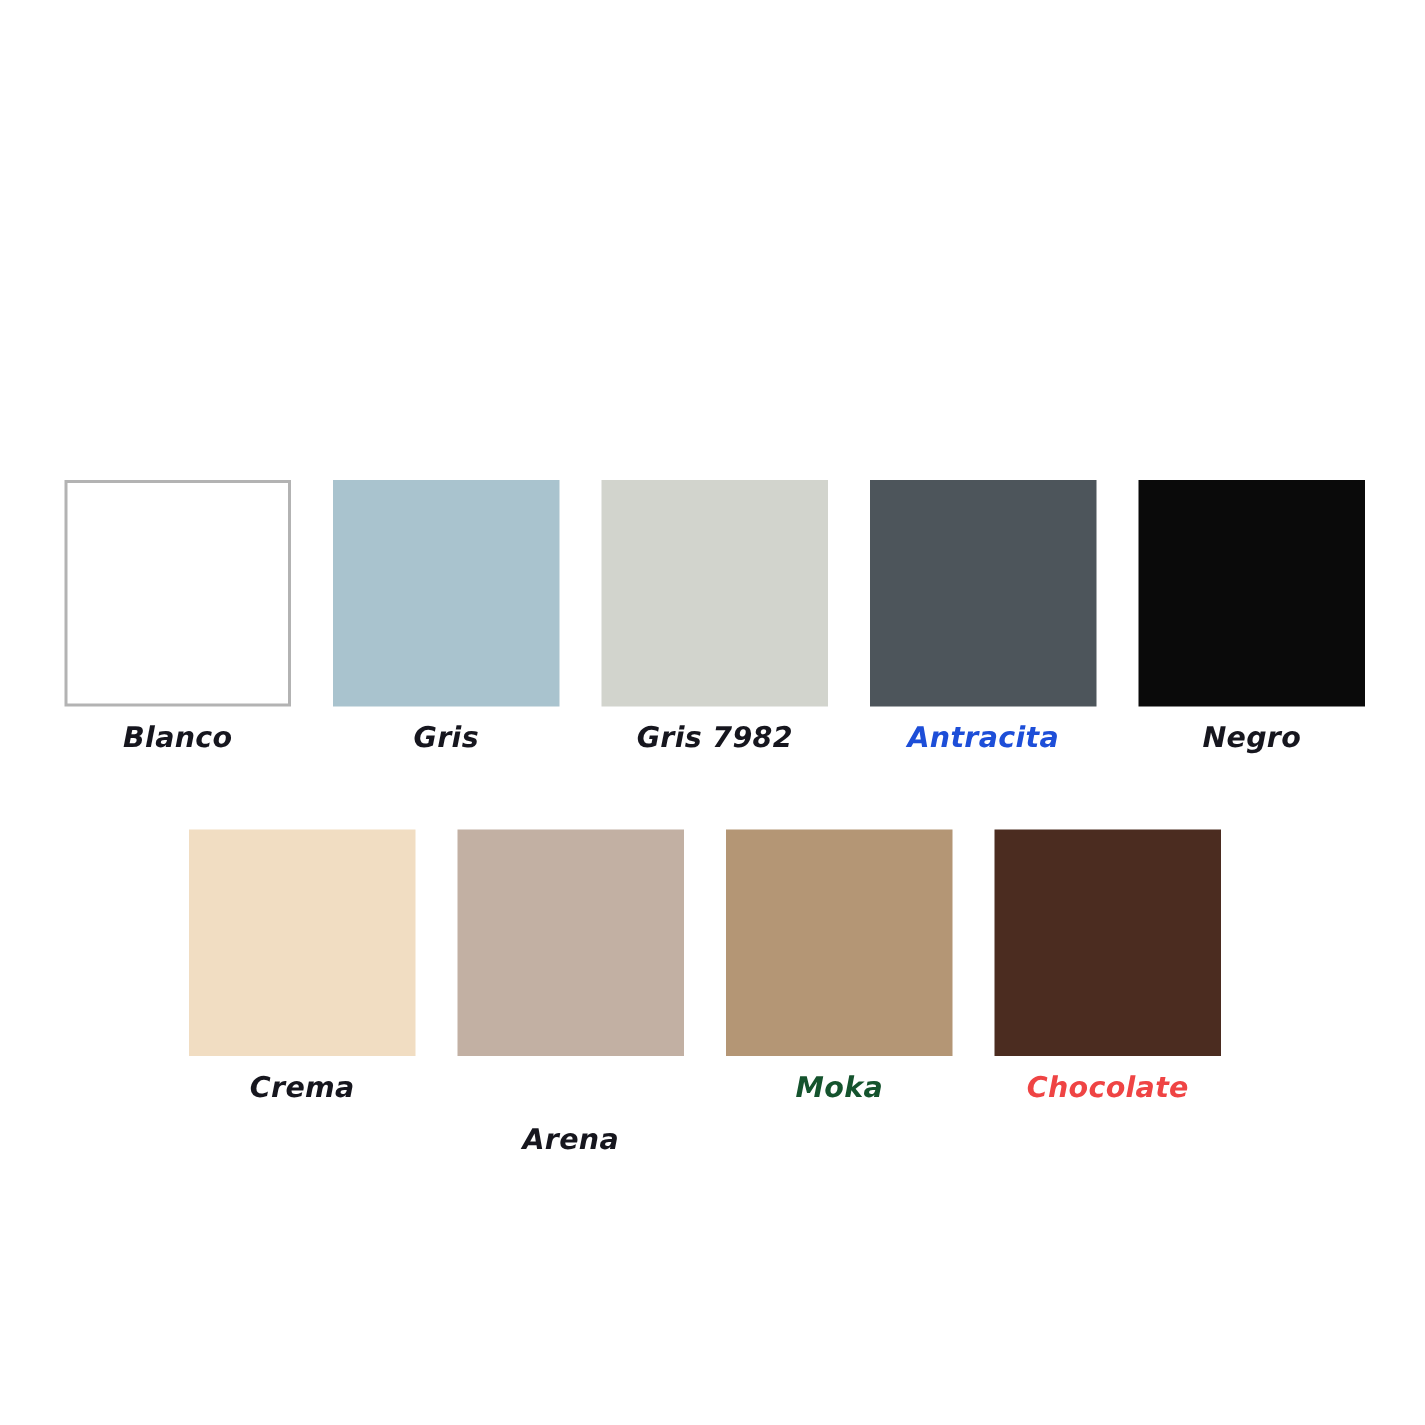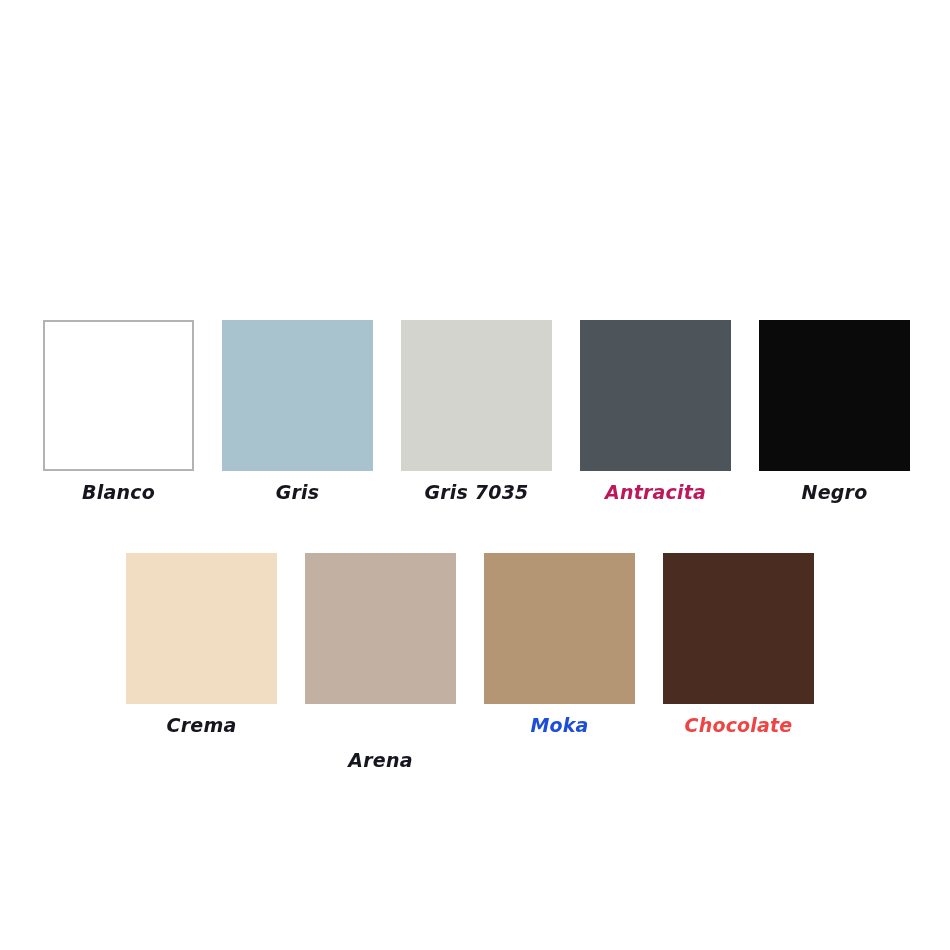--- a/index.html
+++ b/index.html
@@ -89,26 +89,26 @@
       <span class="swatch-label" style="color: rgb(22, 22, 30);">Blanco</span>
     </div>
 
     <div class="swatch-cell">
       <span class="swatch-chip" style="background-color: rgb(169, 195, 206);"></span>
       <span class="swatch-label" style="color: rgb(22, 22, 30); text-align: center;">Gris</span>
     </div>
 
     <div class="swatch-cell">
       <span class="swatch-chip" style="background-color: rgb(210, 212, 205);"></span>
-      <span class="swatch-label" style="color: rgb(22, 22, 30);">Gris 7035</span>
+      <span class="swatch-label" style="color: rgb(22, 22, 30);">Gris 7982</span>
     </div>
 
     <div class="swatch-cell">
       <span class="swatch-chip" style="background-color: rgb(77, 85, 91);"></span>
-      <span class="swatch-label" style="color: #be185d;">Antracita</span>
+      <span class="swatch-label" style="color: #1d4ed8;">Antracita</span>
     </div>
 
     <div class="swatch-cell">
       <span class="swatch-chip" style="background-color: rgb(10, 10, 10);"></span>
       <span class="swatch-label" style="color: rgb(22, 22, 30);">Negro</span>
     </div>
 
   </div>
 
   <div class="swatch-row" id="swatch-row-2">
@@ -118,21 +118,21 @@
       <span class="swatch-label" style="color: rgb(22, 22, 30);">Crema</span>
     </div>
 
     <div class="swatch-cell">
       <span class="swatch-chip" style="background-color: rgb(194, 176, 163);"></span>
       <span class="swatch-label" style="color: rgb(22, 22, 30); margin-top: 44px;">Arena</span>
     </div>
 
     <div class="swatch-cell">
       <span class="swatch-chip" style="background-color: rgb(180, 150, 117);"></span>
-      <span class="swatch-label" style="color: #1d4ed8; font-style: italic;">Moka</span>
+      <span class="swatch-label" style="color: #14532d; font-style: italic;">Moka</span>
     </div>
 
     <div class="swatch-cell">
       <span class="swatch-chip" style="background-color: rgb(75, 44, 32);"></span>
       <span class="swatch-label" style="color: #ef4444;">Chocolate</span>
     </div>
 
   </div>
 
 </div>

